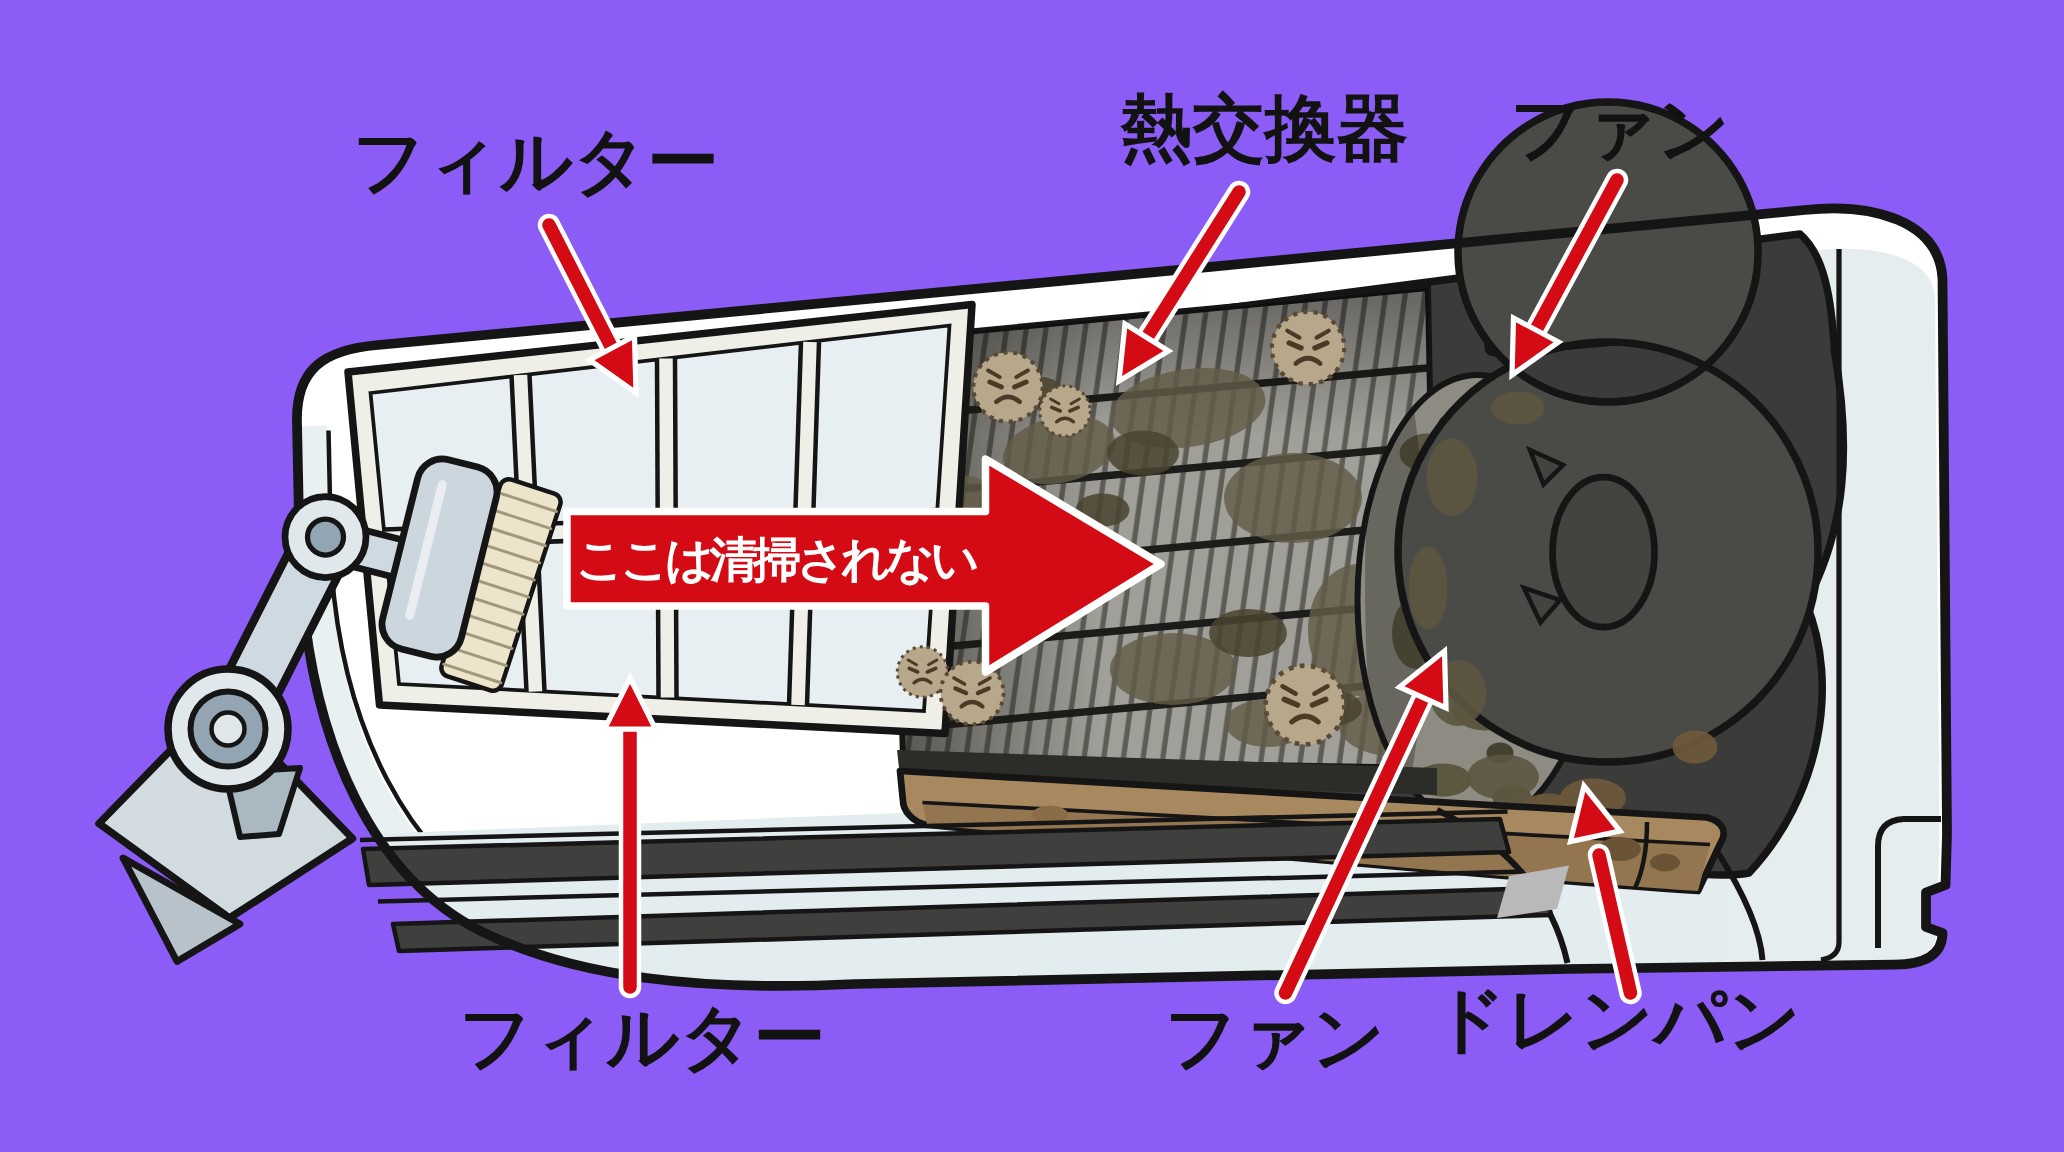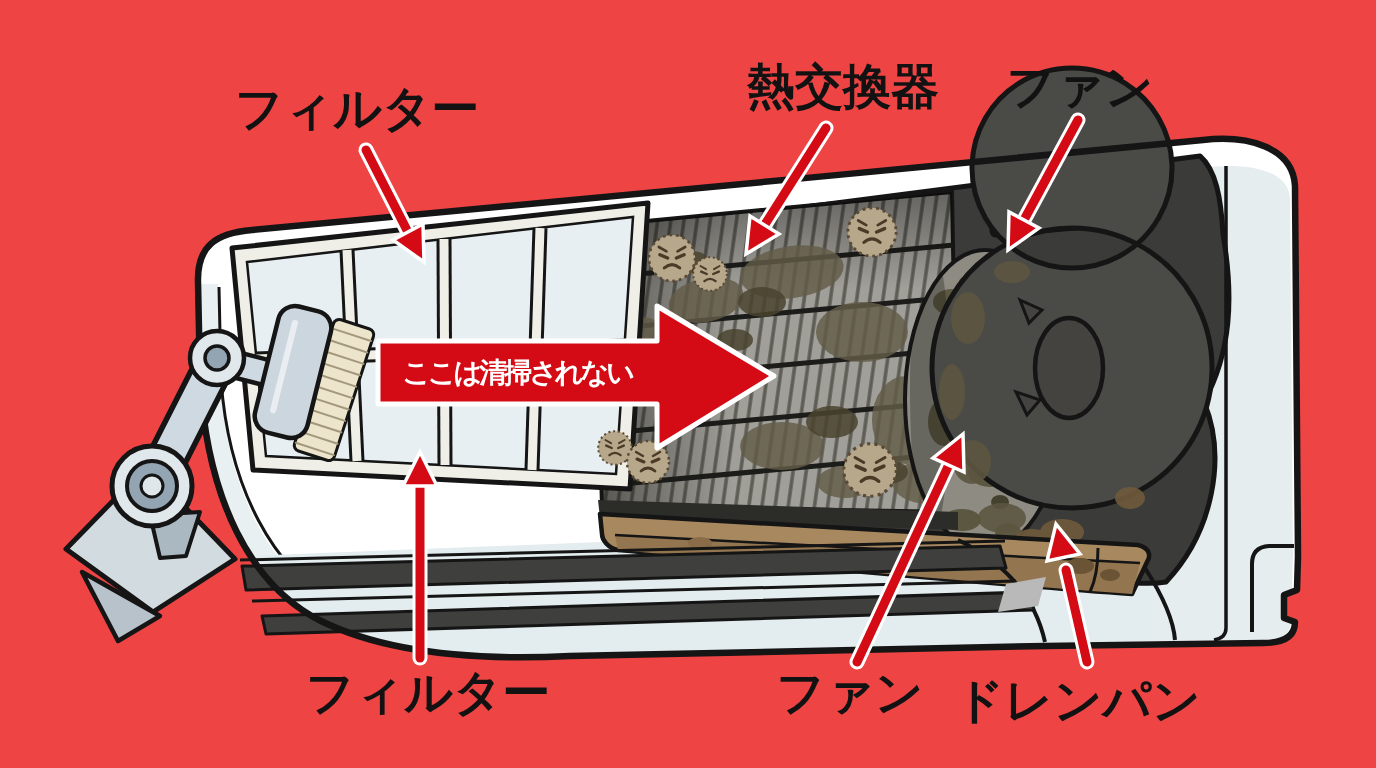--- a/index.html
+++ b/index.html
@@ -1,28 +1,28 @@
 <!DOCTYPE html>
 <html><head>
 <meta charset="utf-8">
 <style>
   html,body{margin:0;padding:0;background:#ffffff;}
   .stage{
     position:relative;width:1376px;height:768px;overflow:hidden;
-    background:#ef4444;
+    background:#8b5cf6;
     font-family:"DejaVu Sans","Liberation Sans",sans-serif;
   }
   .stage svg{position:absolute;left:0;top:0;}
   .label{
     position:absolute;font-size:48px;font-weight:900;color:#121212;
     white-space:nowrap;line-height:1;transform:translateX(-50%);
     letter-spacing:0px;
   }
   .banner-text{
-    position:absolute;font-size:28px;font-weight:900;color:#ffffff;
+    position:absolute;font-size:32px;font-weight:900;color:#ffffff;
     white-space:nowrap;line-height:1;transform:translate(-50%,-50%);
     letter-spacing:-3px;
   }
 </style>
 </head>
 <body>
 
 <div class="stage">
 
 <svg width="1376" height="768" viewBox="0 0 1376 768">
@@ -281,16 +281,16 @@
   </g>
 
   <path d="M378,341 L657,341 L657,306 L774,376 L657,448 L657,404 L378,404 Z" fill="#d40a14" stroke="#ffffff" stroke-width="5" stroke-linejoin="round"></path>
 </svg>
 
 <div class="label" style="left:357px;top:84px;">フィルター</div>
 <div class="label" style="left:843px;top:62px;">熱交換器</div>
 <div class="label" style="left:1080px;top:62px;">ファン</div>
 <div class="label" style="left:428px;top:668px;">フィルター</div>
 <div class="label" style="left:850px;top:668px;">ファン</div>
-<div class="label" style="left:1078px;top:676px;">ドレンパン</div>
+<div class="label" style="left:1078px;top:656px;">ドレンパン</div>
 <div class="banner-text" style="left:517px;top:373px;">ここは清掃されない</div>
 
 </div>
 
 </body></html>

